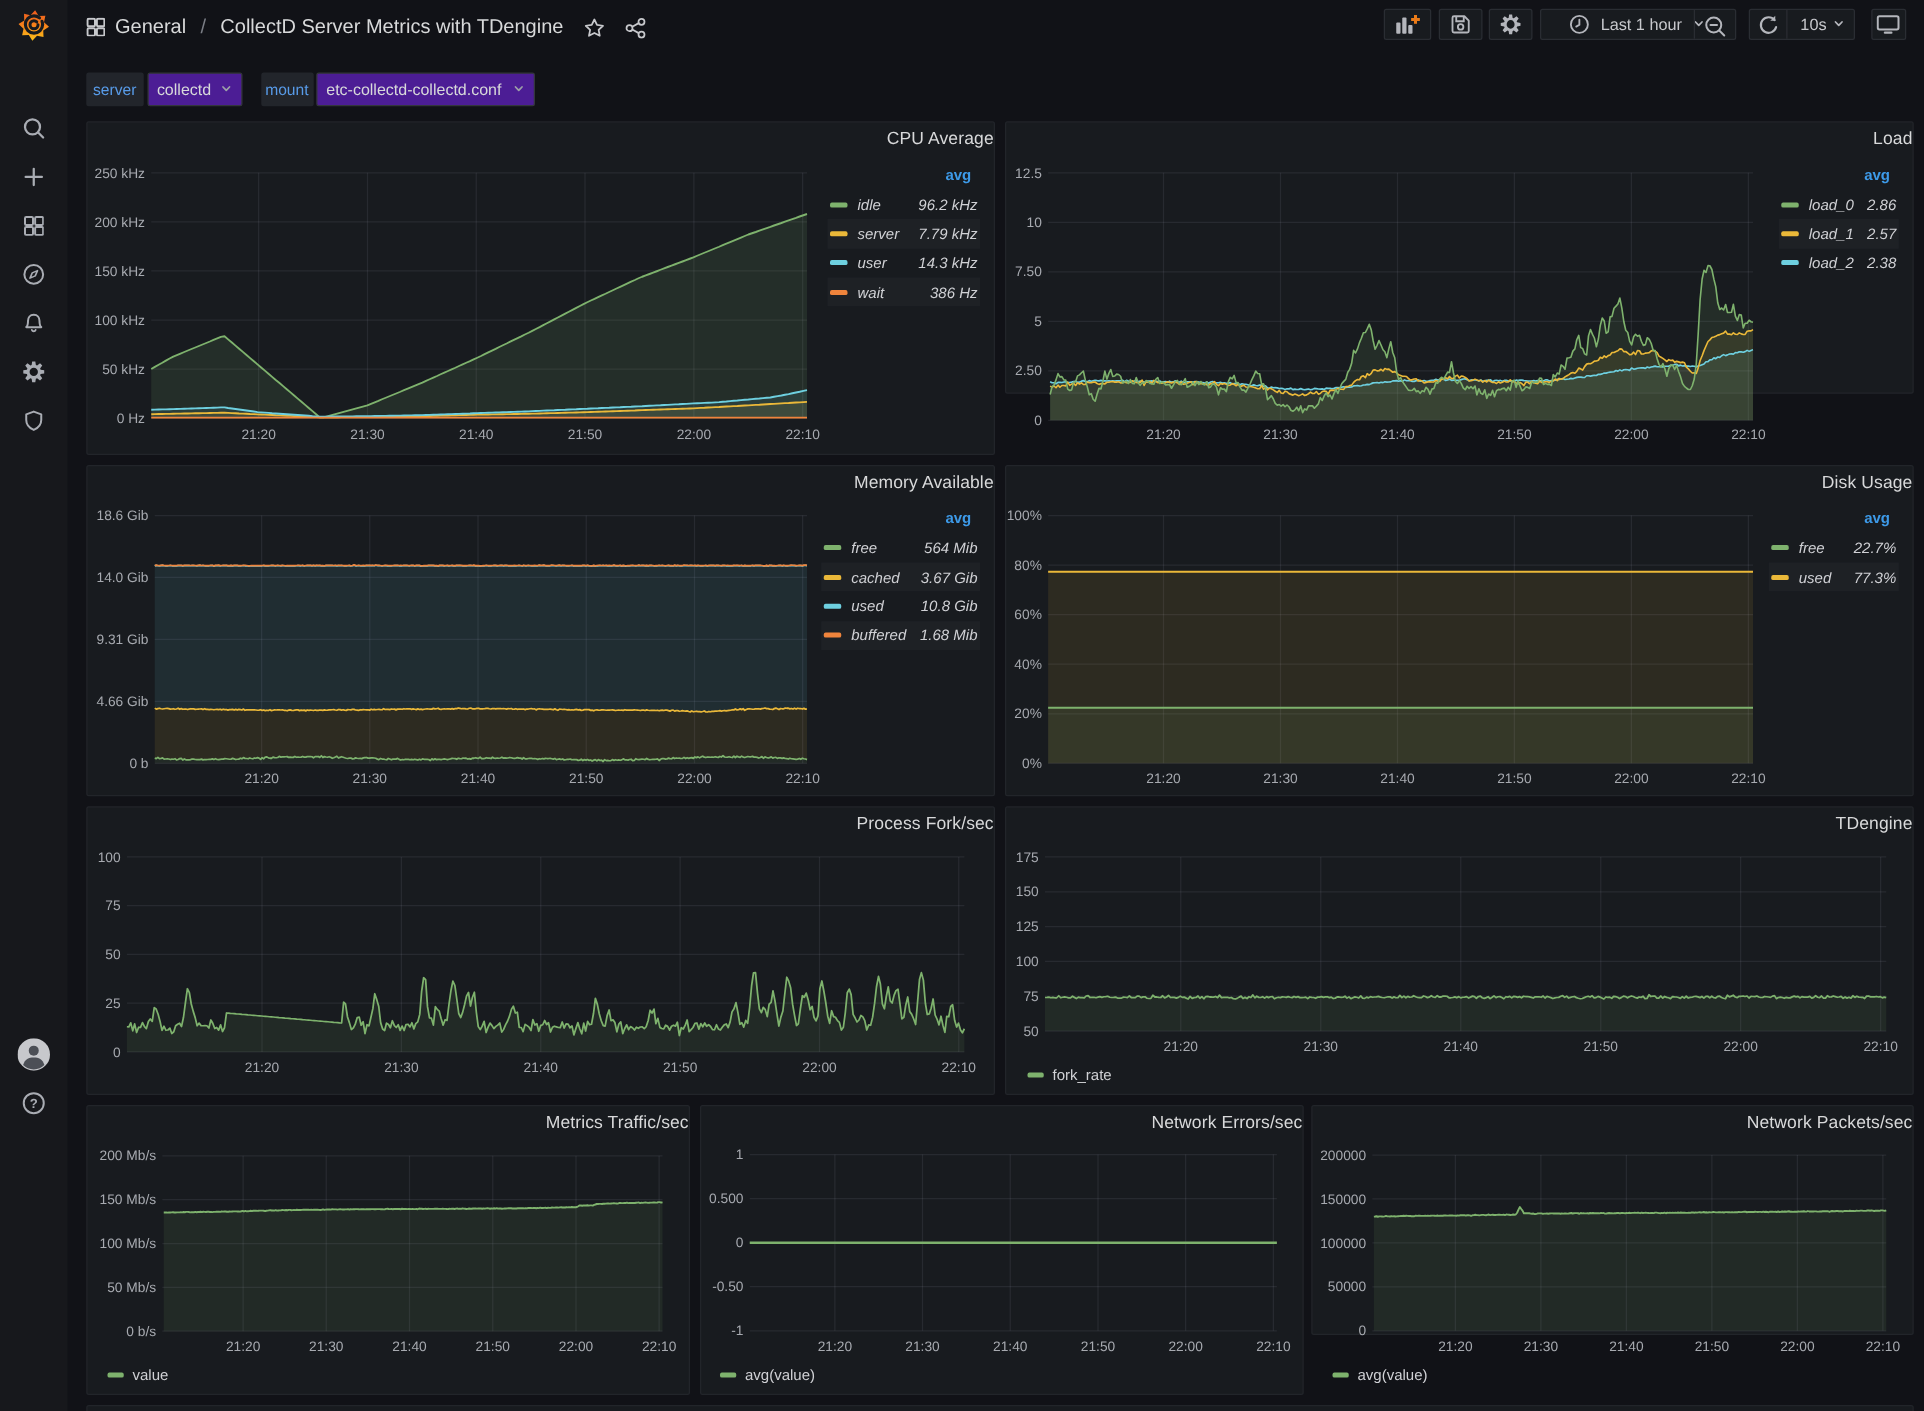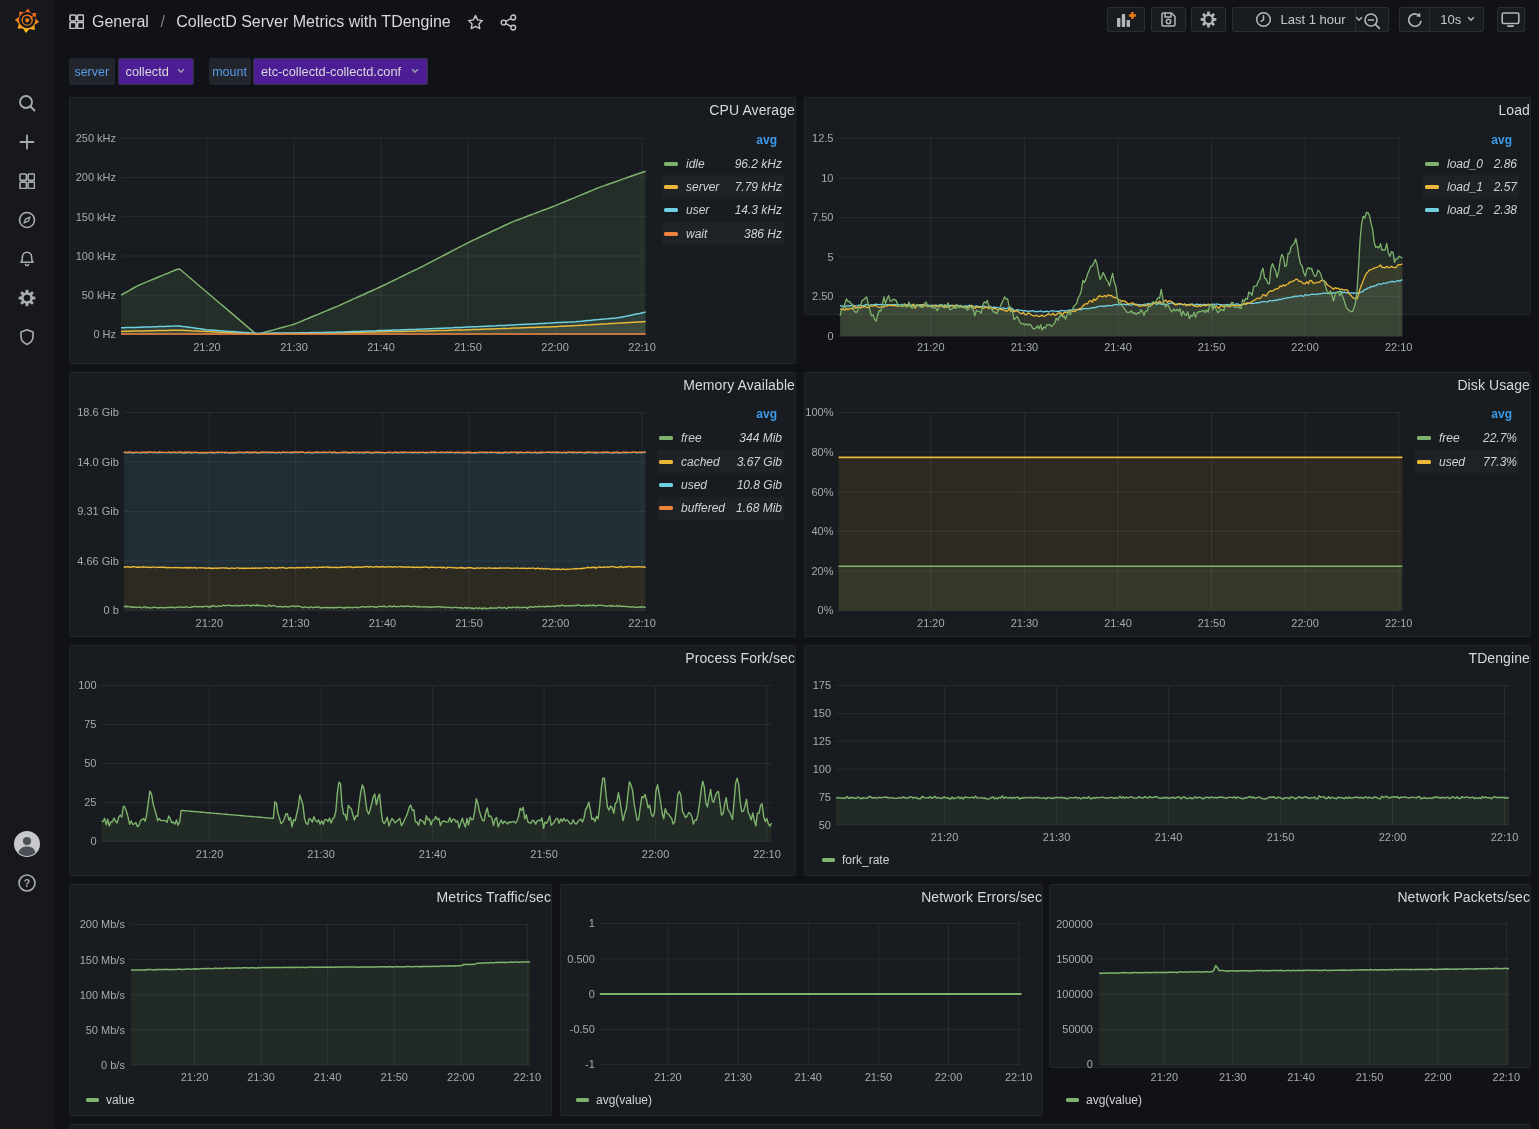--- a/index.html
+++ b/index.html
@@ -464,21 +464,21 @@
       <span class="sw" style="background:#6ED0E0"></span>
       <span class="rl-l">load_2</span>
       <span class="rl-v">2.38</span>
     </div>
 </div>
 <div class="rleg" style="right:755px;top:403.4px;width:127px">
 <div class="rleg-h">avg</div>
 <div class="rleg-r">
       <span class="sw" style="background:#7EB26D"></span>
       <span class="rl-l">free</span>
-      <span class="rl-v">344 Mib</span>
+      <span class="rl-v">564 Mib</span>
     </div>
 <div class="rleg-r rleg-stripe">
       <span class="sw" style="background:#EAB839"></span>
       <span class="rl-l">cached</span>
       <span class="rl-v">3.67 Gib</span>
     </div>
 <div class="rleg-r">
       <span class="sw" style="background:#6ED0E0"></span>
       <span class="rl-l">used</span>
       <span class="rl-v">10.8 Gib</span>

